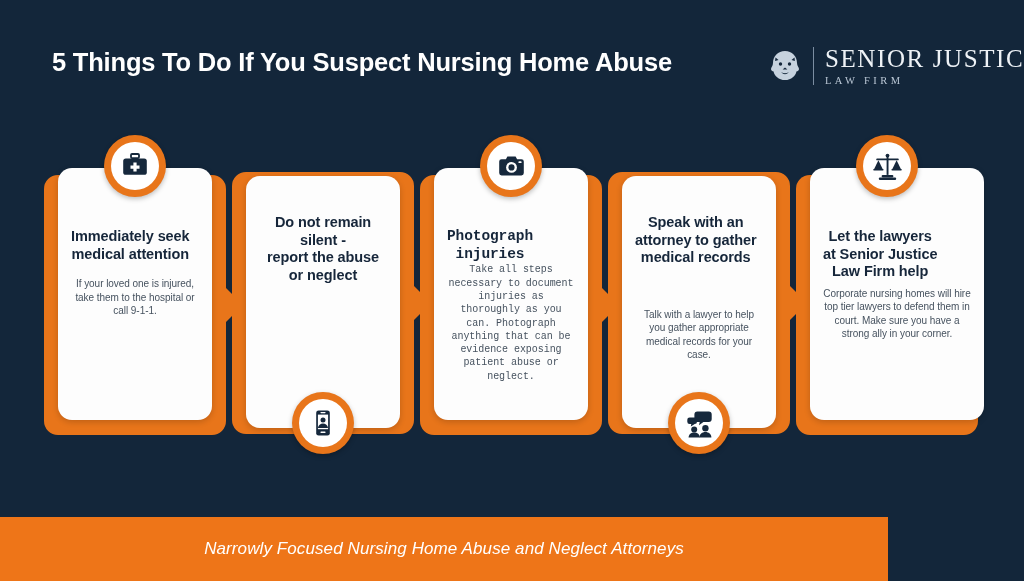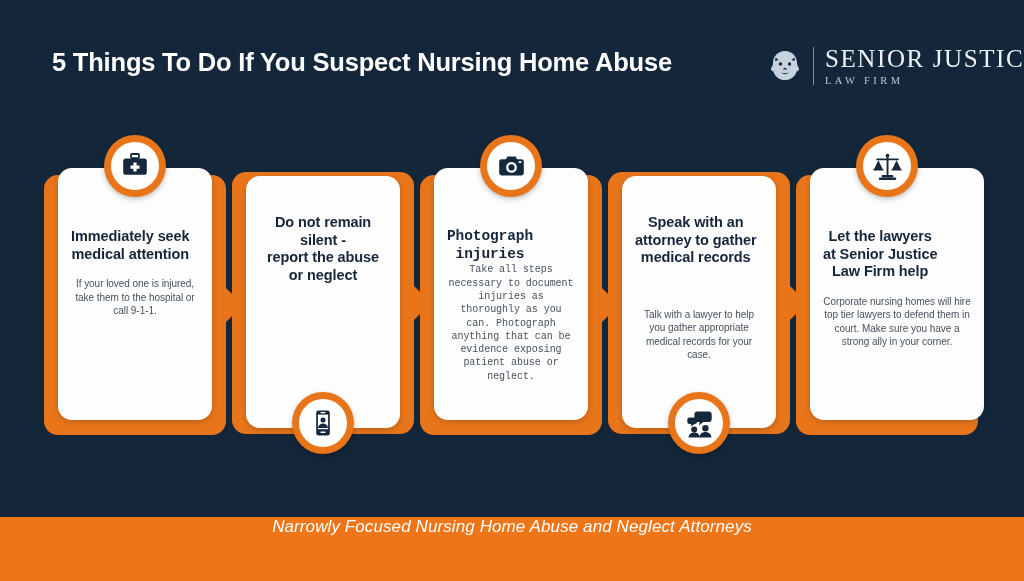--- a/index.html
+++ b/index.html
@@ -77,23 +77,23 @@
   }
   .medallion-inner {
     width:48px; height:48px; border-radius:50%;
     background:#ffffff;
     display:flex; align-items:center; justify-content:center;
   }
   .medallion svg { display:block; }
 
   
   #footer {
-    position:absolute; left:0; top:517px; width:1024px; height:64px;
+    position:absolute; left:0; top:517px; width:888px; height:64px;
     background:#ee7518;
-    display:flex; align-items:flex-start; justify-content:center;
+    display:flex; align-items:center; justify-content:center;
   }
   #footer-text {
     font-size:17px; font-style:italic; color:#ffffff;
     letter-spacing:.1px; white-space:nowrap;
   }
 </style>
 </head>
 <body>
 
 <div id="header">
@@ -223,21 +223,21 @@
     <div class="step">
       <svg class="backing" width="182" height="260" style="left: 796px; top: 175px;">
         <path d="M 14 0 H 168 A 14 14 0 0 1 182 14 V 246
          A 14 14 0 0 1 168 260 H 14
          A 14 14 0 0 1 0 246 V 14 A 14 14 0 0 1 14 0 Z" fill="#e8751a"></path>
       </svg>
       <div class="card" style="left: 810px; top: 168px; width: 174px; height: 252px; justify-content: flex-start; padding-top: 60px;">
         <div class="card-title" style="white-space: pre-line;">Let the lawyers
 at Senior Justice
 Law Firm help</div>
-        <div class="card-body" style="margin-top: 14px;">Corporate nursing homes will hire top tier lawyers to defend them in court. Make sure you have a strong ally in your corner.</div>
+        <div class="card-body" style="margin-top: 6px;">Corporate nursing homes will hire top tier lawyers to defend them in court. Make sure you have a strong ally in your corner.</div>
       </div>
       <div class="medallion" style="left: 856px; top: 135px;">
         <div class="medallion-inner">
           <svg width="31" height="31" viewBox="0 0 31 31">
         <circle cx="15.5" cy="4.6" r="1.9" fill="#16283c"></circle>
         <rect x="14.6" y="5.6" width="1.9" height="18.3" fill="#16283c"></rect>
         <rect x="4.2" y="7.5" width="22.6" height="1.8" rx=".9" fill="#16283c"></rect>
         <path d="M6.4 9.3 1.9 18.4h9z" fill="#16283c"></path>
         <path d="M24.6 9.3 20.1 18.4h9z" fill="#16283c"></path>
         <rect x="1.2" y="17.9" width="10.4" height="1.6" rx=".8" fill="#16283c"></rect>

